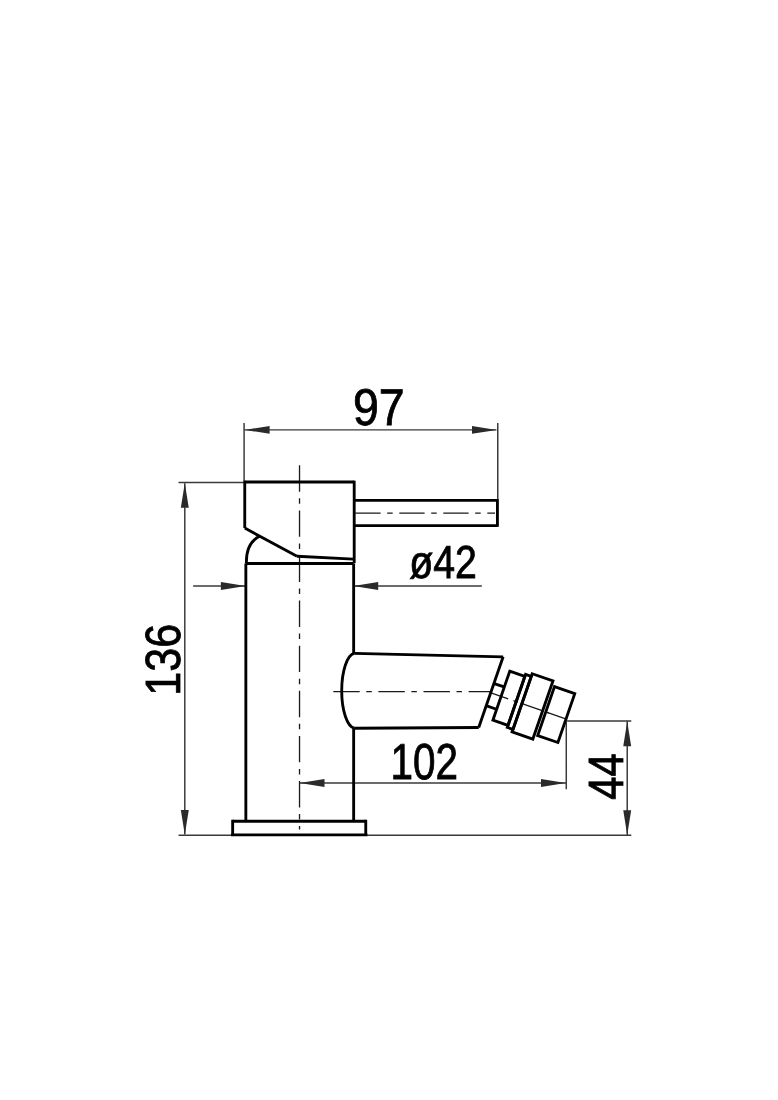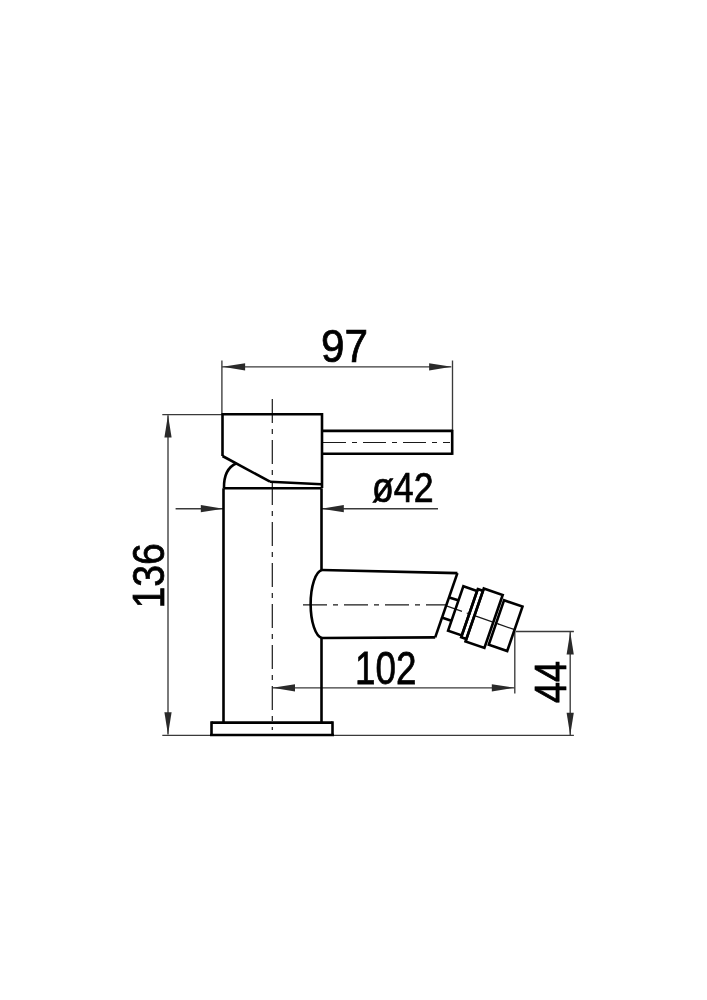--- a/index.html
+++ b/index.html
@@ -1,16 +1,16 @@
 <!DOCTYPE html>
 <html><head>
 <meta charset="utf-8">
 <style>
 html,body{margin:0;padding:0;background:#fff;}
-#c{width:707px;height:884px;position:relative;}
+#c{width:707px;height:884px;position:relative;margin-top:24px;}
 svg{position:absolute;top:0;left:0;}
 text{font-family:"Liberation Sans",sans-serif;fill:#000;stroke:#000;stroke-width:0.75;}
 .thick{stroke:#000;stroke-width:2.6;fill:none;stroke-linecap:butt;}
 .thin{stroke:#3a3a3a;stroke-width:1.35;fill:none;}
 .cl{stroke:#1a1a1a;stroke-width:1.2;fill:none;}
 .ah{fill:#2a2a2a;stroke:none;}
 </style>
 </head>
 <body>
 <div id="c">

